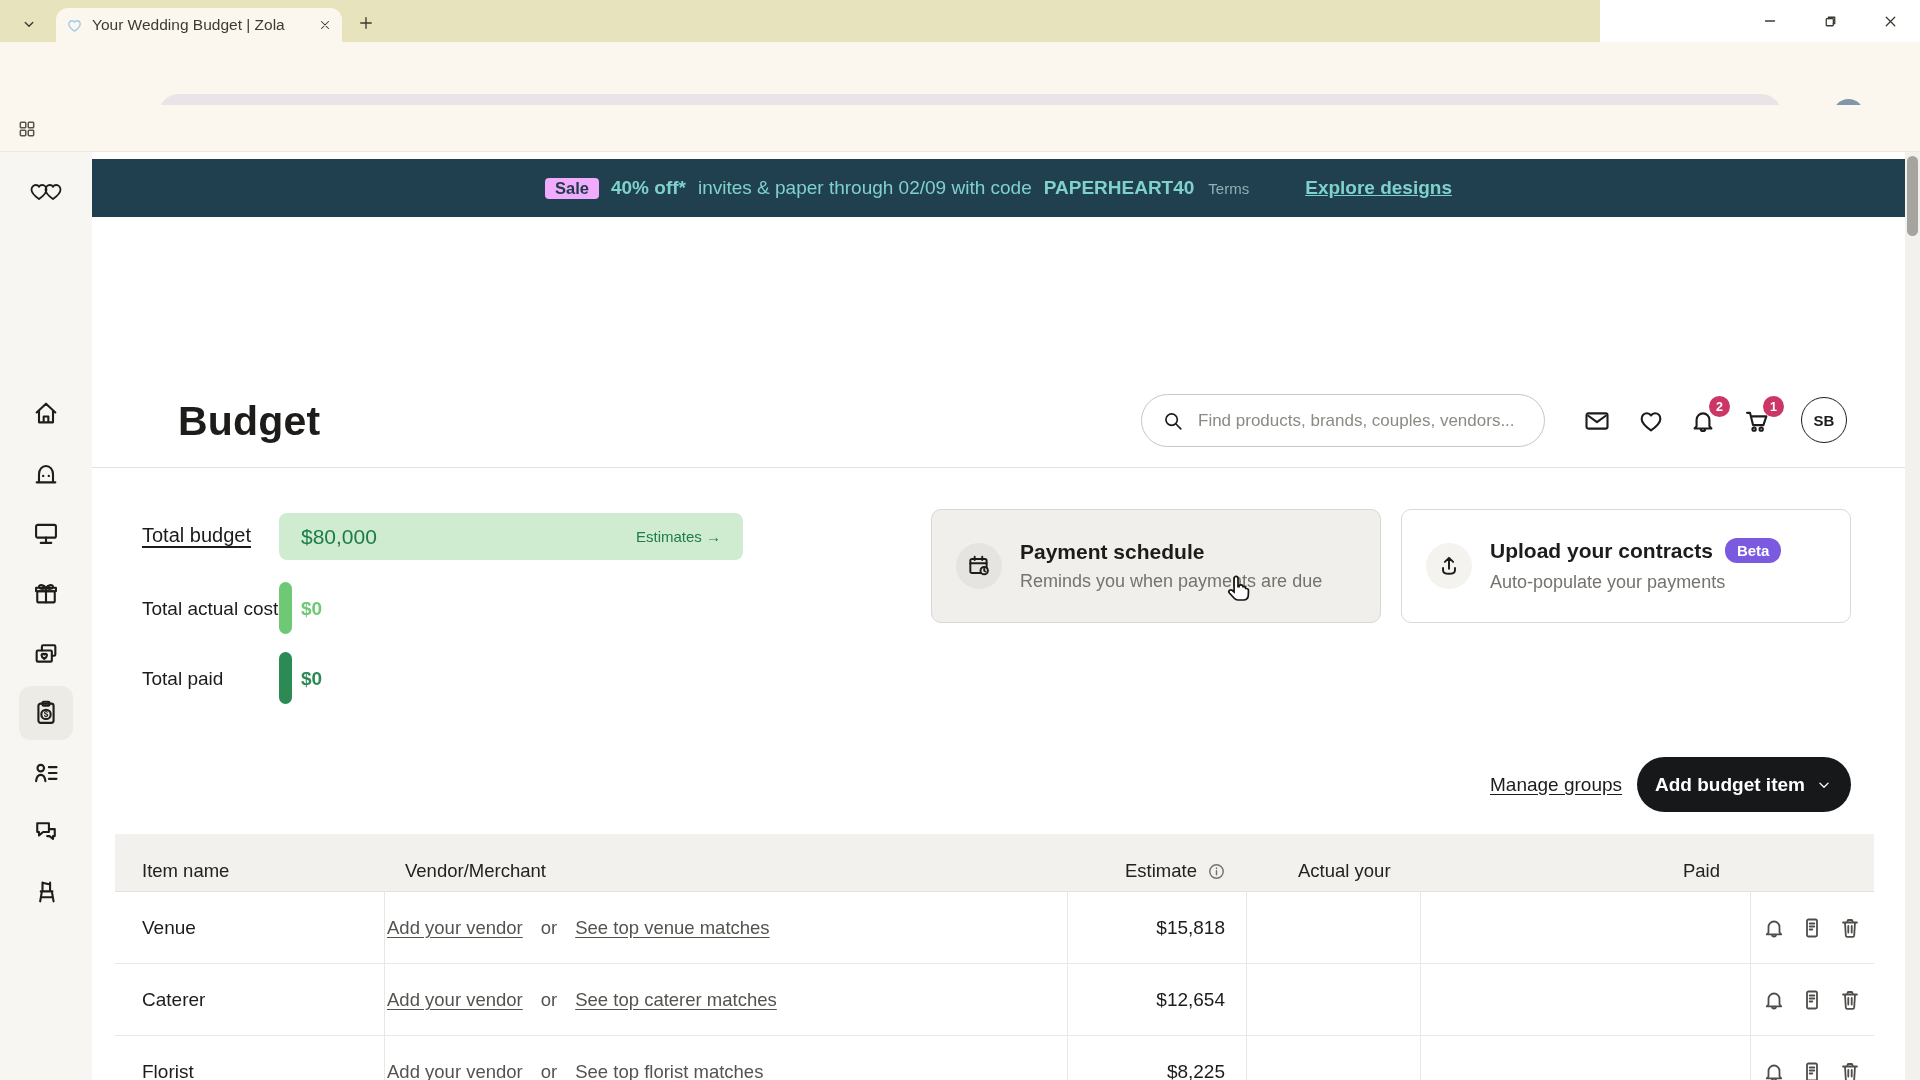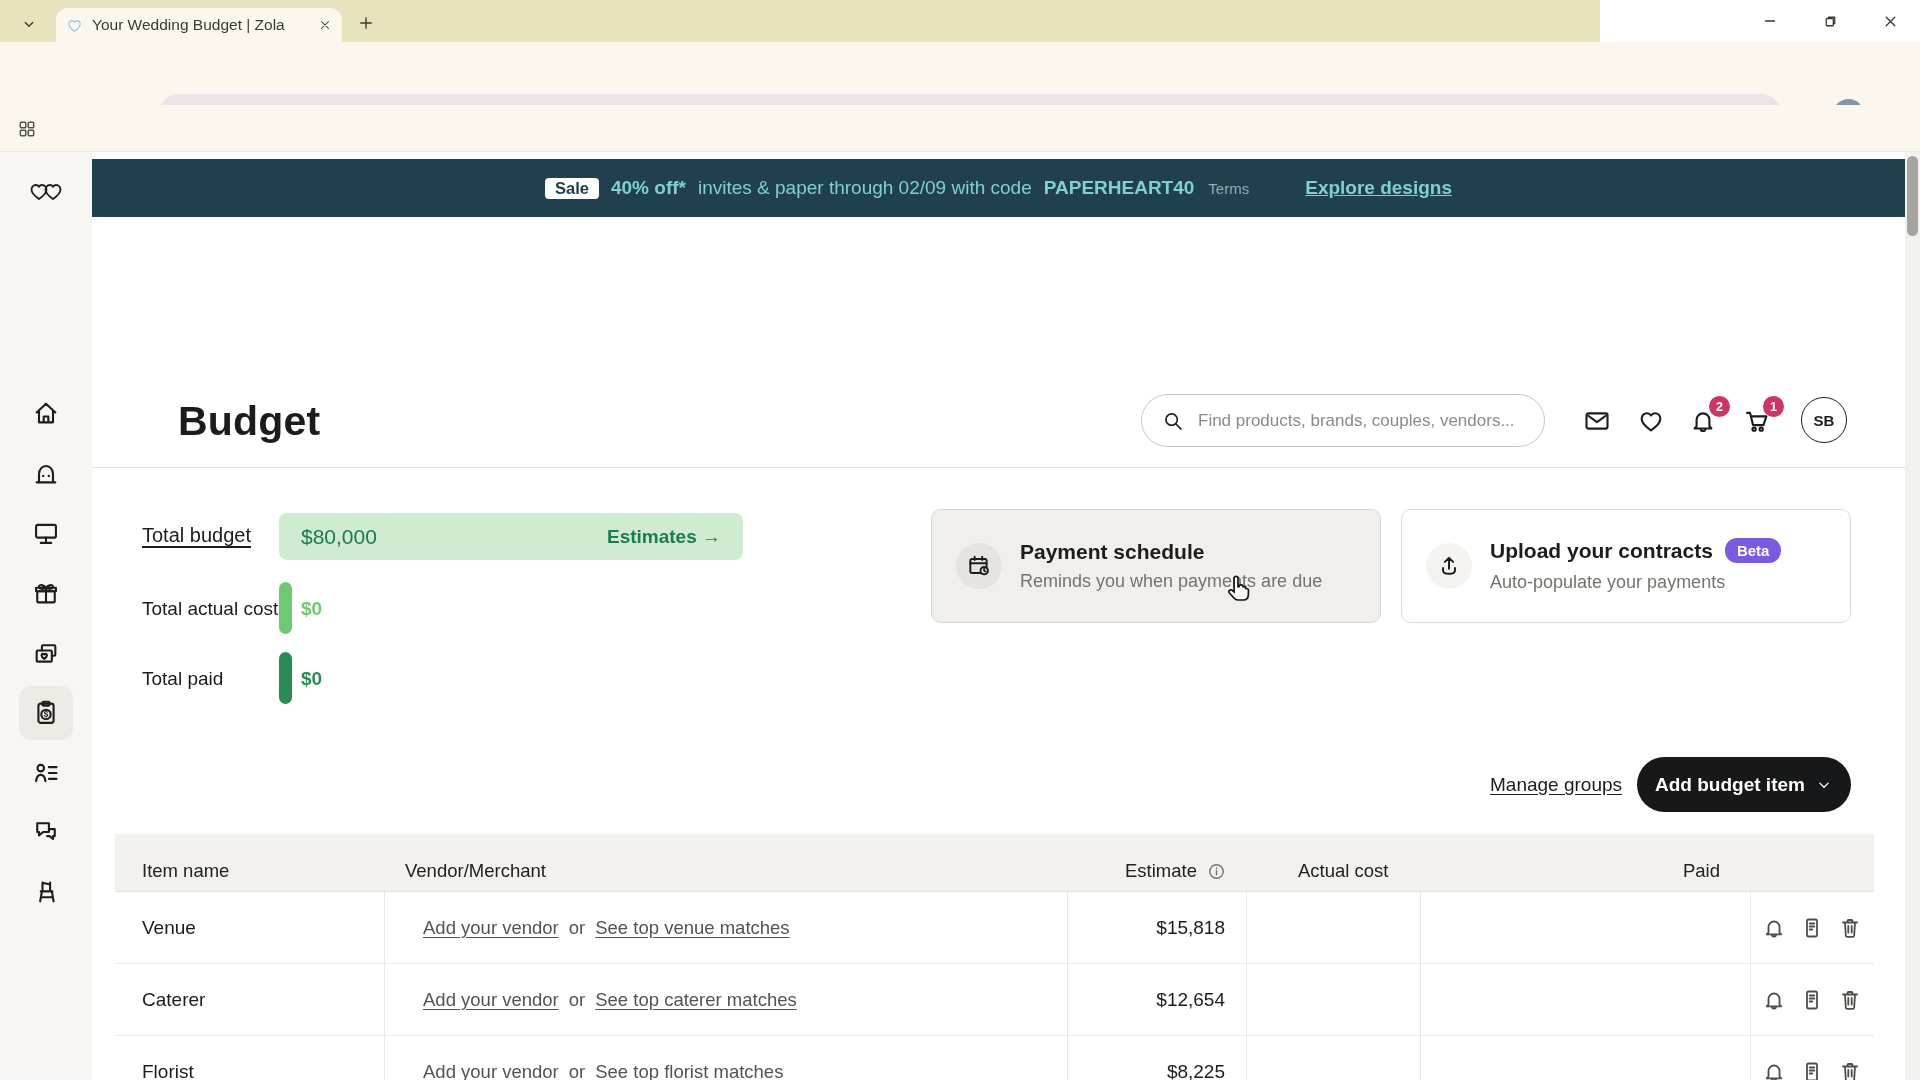--- a/index.html
+++ b/index.html
@@ -35,21 +35,21 @@
   #page{left:0;top:152px;width:1920px;height:928px;background:#fff;}
   #sidebar{left:0;top:0;width:92px;height:928px;background:#f7f6f2;}
   .side-item{position:absolute;left:19px;width:54px;height:54px;display:flex;align-items:center;justify-content:center;color:#1e1d1a;border-radius:12px;}
   .side-item.active{background:#ecebe6;}
   #scrolltrack{left:1905px;top:0;width:15px;height:928px;background:#f3f1ed;}
   #scrollthumb{left:1907px;top:4px;width:11px;height:80px;background:#a6a49f;border-radius:6px;}
 
   
   #banner{left:92px;top:7px;width:1813px;height:58px;background:var(--banner-bg);
     display:flex;align-items:center;justify-content:center;gap:12px;font-size:19px;color:var(--banner-teal);}
-  #sale-badge{background:#ffffff;color:#1d3a47;font-weight:bold;font-size:16.5px;padding:1px 10px;border-radius:4px;}
+  #sale-badge{background:#f0abfc;color:#1d3a47;font-weight:bold;font-size:16.5px;padding:1px 10px;border-radius:4px;}
   .bnr-b{font-weight:bold;}
   #terms{font-size:15px;color:#8fb0b4;margin-left:2px;}
   #explore{font-weight:bold;text-decoration:underline;margin-left:44px;color:var(--banner-teal);cursor:pointer;text-align:center;}
 
   
   #page-title{left:142px;top:246px;font-size:41px;font-weight:bold;letter-spacing:.2px;margin-left:36px;}
   #searchbar{left:1141px;top:242px;width:404px;height:53px;border:1px solid #c8c6c1;border-radius:27px;
     background:#fff;display:flex;align-items:center;padding:0 20px;box-sizing:border-box;gap:12px;}
   #searchbar input{border:none;outline:none;font-size:17px;color:#1d1c1a;width:100%;font-family:"Liberation Sans",sans-serif;background:transparent;}
   #searchbar input::placeholder{color:#8c8a84;}
@@ -58,21 +58,21 @@
     color:#fff;font-size:12.5px;font-weight:bold;display:flex;align-items:center;justify-content:center;padding:0 4px;box-sizing:border-box;}
   #avatar-sb{left:1801px;top:245px;width:46px;height:46px;border-radius:50%;border:1.6px solid #1d1c1a;background:#fff;
     display:flex;align-items:center;justify-content:center;font-size:15px;font-weight:bold;box-sizing:border-box;}
   #header-divider{left:92px;top:315px;width:1813px;height:1px;background:#e4e2dd;}
 
   
   #tb-label{left:142px;top:372px;font-size:20px;text-decoration:underline;text-underline-offset:4px;}
   #tb-bar{left:279px;top:361px;width:464px;height:47px;background:var(--budget-green-bg);border-radius:8px;
     display:flex;align-items:center;justify-content:space-between;padding:0 22px;box-sizing:border-box;color:var(--budget-green-text);}
   #tb-value{font-size:21px;font-weight:500;}
-  #tb-est{font-size:19px;font-weight:700;cursor:pointer;}
+  #tb-est{font-size:15px;font-weight:400;cursor:pointer;}
   .mini-label{font-size:19px;color:#1d1c1a;}
   .mini-bar{width:13px;border-radius:7px;}
   #ac-label{left:142px;top:446px;} #ac-bar{left:279px;top:430px;height:52px;background:var(--actual-green);}
   #ac-val{left:301px;top:446px;font-size:19px;font-weight:bold;color:var(--actual-green);}
   #tp-label{left:142px;top:516px;} #tp-bar{left:279px;top:500px;height:52px;background:var(--paid-green);}
   #tp-val{left:301px;top:516px;font-size:19px;font-weight:bold;color:var(--paid-green);}
 
   
   .card{top:357px;width:450px;height:114px;border-radius:10px;box-sizing:border-box;display:flex;align-items:center;padding:0 24px;gap:18px;}
   #card-payment{left:931px;background:#f0efec;border:1px solid #d9d7d2;}
@@ -91,21 +91,21 @@
     display:flex;align-items:center;justify-content:center;gap:10px;font-size:19px;font-weight:bold;cursor:pointer;}
 
   
   #table{left:115px;top:682px;width:1759px;height:342px;}
   #thead{position:absolute;left:0;top:0;width:1759px;height:58px;background:#f2f1ee;border-bottom:1px solid #e3e1dc;box-sizing:border-box;}
   .vline{position:absolute;top:0;width:1px;height:342px;background:#e9e7e2;}
   .hcell{position:absolute;top:0;height:58px;display:flex;align-items:center;font-size:18.5px;color:#23221f;margin-top:8px;}
   .trow{position:absolute;left:0;width:1759px;height:72px;border-bottom:1px solid #eae8e4;box-sizing:border-box;background:#fff0;}
   .cell{position:absolute;top:0;height:72px;display:flex;align-items:center;font-size:19px;}
   .c-item{left:27px;width:230px;}
-  .c-vendor{left:308px;width:650px;gap:10px;}
+  .c-vendor{left:272px;width:650px;gap:18px;}
   .c-est{left:952px;width:158px;justify-content:flex-end;}
   .c-actions{left:1635px;width:124px;justify-content:space-between;padding:0 12px;box-sizing:border-box;color:#4f4d49;}
   .glink{color:#55534e;font-size:18.5px;text-decoration:underline;text-underline-offset:3px;cursor:pointer;}
   .or{color:#55534e;font-size:18.5px;}
   .rowicon{width:24px;height:24px;cursor:pointer;color:#4f4d49;}
   #cursor{left:1222px;top:420px;width:32px;height:34px;pointer-events:none;}
 </style>
 </head>
 <body>
 
@@ -386,21 +386,21 @@
       <div id="thead">
         <div class="hcell" style="left:27px">Item name</div>
         <div class="hcell" style="left:290px">Vendor/Merchant</div>
         <div class="hcell" style="left:952px;width:130px;justify-content:flex-end">Estimate</div>
         <div class="hcell" style="left:1092px;color:#75736c">
           <svg class="ic" width="19" height="19" viewBox="0 0 24 24" stroke-width="2">
               <circle cx="12" cy="12" r="8.5"></circle>
               <path d="M12 11v5M12 7.6v.6"></path>
             </svg>
         </div>
-        <div class="hcell" style="left:1183px">Actual cost</div>
+        <div class="hcell" style="left:1183px">Actual your</div>
         <div class="hcell" style="left:1305px;width:300px;justify-content:flex-end">Paid</div>
       </div>
 
       <div class="trow" style="top:58px">
         <div class="cell c-item">Venue</div>
         <div class="cell c-vendor">
           <span class="glink">Add your vendor</span>
           <span class="or">or</span>
           <span class="glink">See top venue matches</span>
         </div>

